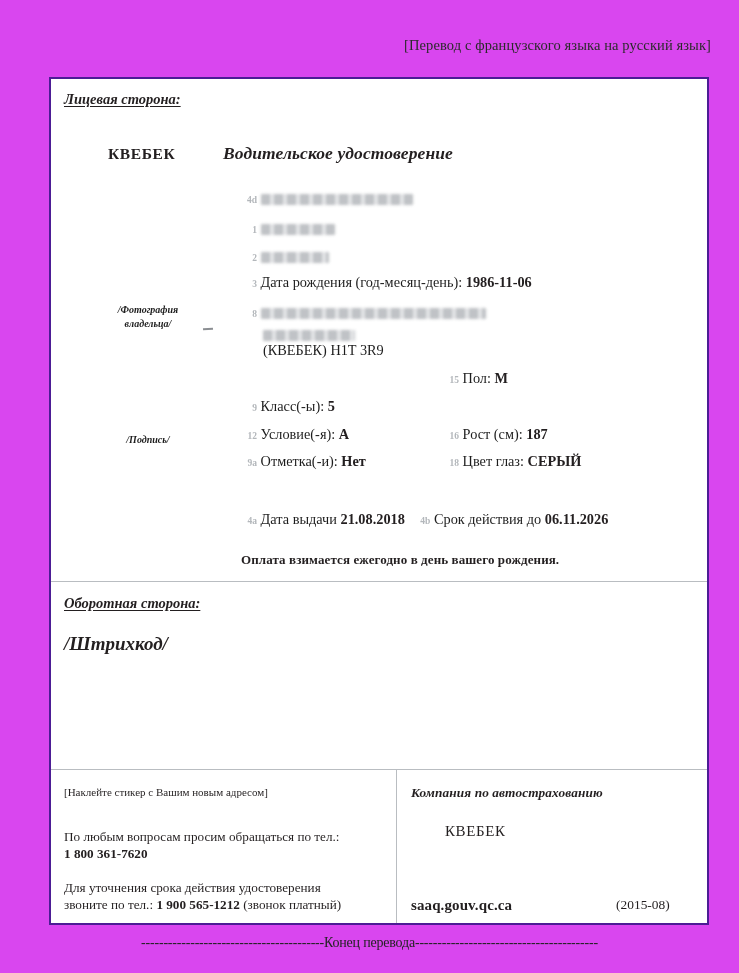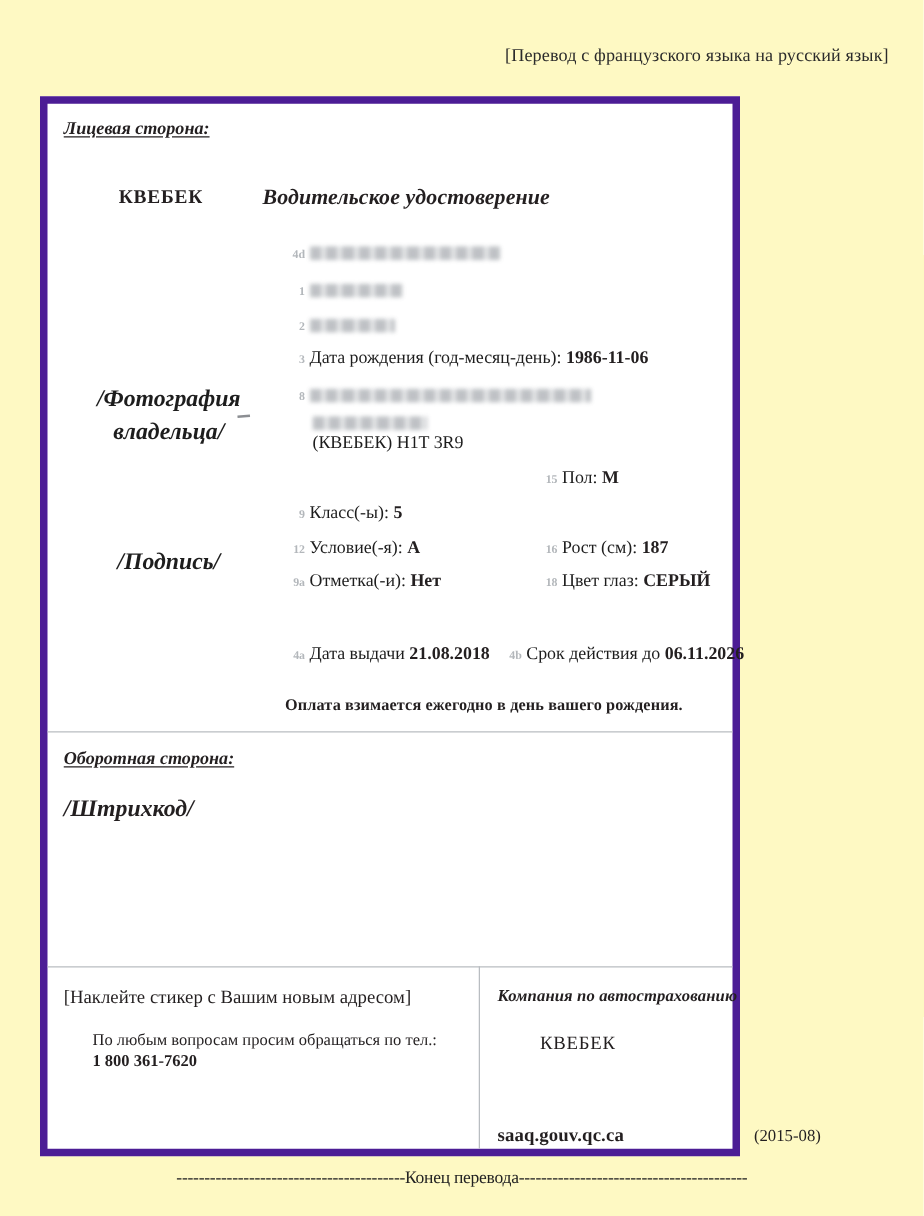--- a/index.html
+++ b/index.html
@@ -12,42 +12,42 @@
     height: 973px;
     position: relative;
     font-family: "Liberation Serif", "DejaVu Serif", serif;
     color: #231f20;
     overflow: hidden;
   }
 
   .page {
     position: absolute;
     inset: 0;
-    background: #fef9c3;
+    background: #d946ef;
   }
 
   
   .translation-note {
     position: absolute;
     top: 37px;
     right: 28px;
     font-size: 14.5px;
     letter-spacing: .1px;
     color: #2b2b2b;
     white-space: nowrap;
   }
 
   
   .doc-frame {
     position: absolute;
-    left: 32px;
+    left: 49px;
     top: 77px;
-    width: 560px;
+    width: 660px;
     height: 848px;
-    border: 6px solid #4c1d95;
+    border: 2px solid #4c1d95;
     box-sizing: border-box;
     background: #fff;
   }
 
   .divider-h {
     position: absolute;
     left: 0;
     right: 0;
     height: 0;
     border-top: 1px solid #b9bdc1;
@@ -117,21 +117,21 @@
     white-space: nowrap;
     line-height: 1.1;
   }
   .field-row .lbl { color: #1d1d1d; }
   .field-row .val { font-weight: 700; }
 
   .left-caption {
     position: absolute;
     font-style: italic;
     font-weight: 700;
-    font-size: 19px;
+    font-size: 10px;
     line-height: 1.35;
     text-align: center;
     color: #1d1d1d;
   }
 
   .dash-mark {
     position: absolute;
     left: 152px;
     top: 249px;
     width: 10px;
@@ -193,24 +193,24 @@
 
   .panel-left {
     position: absolute;
     left: 13px;
     top: 706px;
     width: 320px;
     font-size: 13.2px;
     line-height: 1.33;
   }
   .panel-left .sticker {
-    font-size: 15px;
-    margin-bottom: 14px;
-  }
-  .panel-left .blk { margin-bottom: 16px; margin-left: 23px; }
+    font-size: 11px;
+    margin-bottom: 28px;
+  }
+  .panel-left .blk { margin-bottom: 16px; }
   .panel-left .b { font-weight: 700; }
 
   .panel-right {
     position: absolute;
     left: 360px;
     top: 706px;
     width: 300px;
     font-size: 13.2px;
   }
   .panel-right .company-label {
@@ -370,20 +370,24 @@
 
     <div class="bottom-divider-h"></div>
     <div class="bottom-divider-v"></div>
 
     <div class="panel-left">
       <div class="sticker">[Наклейте стикер с Вашим новым адресом]</div>
       <div class="blk">
         <div>По любым вопросам просим обращаться по тел.:</div>
         <div class="b">1 800 361-7620</div>
       </div>
+      <div class="blk">
+        <div>Для уточнения срока действия удостоверения</div>
+        <div><span>звоните по тел.:</span> <span class="b">1 900 565-1212</span><span> (звонок платный)</span></div>
+      </div>
     </div>
 
     <div class="panel-right">
       <div class="company-label">Компания по автострахованию</div>
       <div class="company-name">КВЕБЕК</div>
       <div class="foot">
         <span class="site">saaq.gouv.qc.ca</span>
         <span class="ver">(2015-08)</span>
       </div>
     </div>

